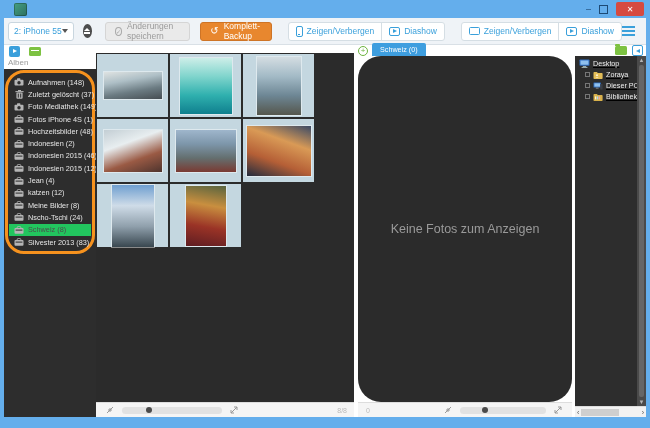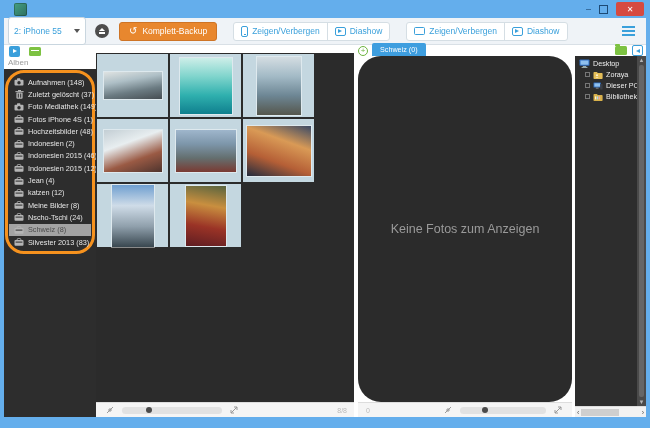--- a/index.html
+++ b/index.html
@@ -13,21 +13,21 @@
   .title-text { position:absolute; left:0; right:0; text-align:center; font-size:10px; color:#123b63; }
   .win-controls { margin-left:auto; display:flex; align-items:center; gap:8px; padding-right:6px; z-index:2; }
   .win-min,.win-max { font-size:9px; color:#1d4a75; line-height:10px; cursor:default; }
   .win-max { border:1px solid #1d4a75; width:9px; height:9px; }
   .win-close { width:28px; height:14px; background:#D64A40; border-radius:2px; color:#fff;
     font-size:8px; display:flex; align-items:center; justify-content:center; }
 
   
   .toolbar { height:27px; margin:0 4px; background:#EFF3F7; border-bottom:1px solid #D9E0E6;
     display:flex; align-items:center; flex:none; }
-  .device-select { width:78px; height:28px; margin-left:4px; background:#fff; border:1px solid #C9D6DF;
+  .device-select { width:78px; height:19px; margin-left:4px; background:#fff; border:1px solid #C9D6DF;
     border-radius:3px; display:flex; align-items:center; padding:0 5px; }
   .device-select .val { color:#3AA0DB; font-size:8.5px; flex:1; white-space:nowrap; }
   .caret-down { width:0; height:0; border-left:3px solid transparent; border-right:3px solid transparent;
     border-top:4px solid #555; }
   .eject-btn { width:14px; height:14px; border-radius:50%; background:#4d4d4d; margin-left:9px;
     display:flex; flex-direction:column; align-items:center; justify-content:center; gap:1px; }
   .eject-tri { width:0; height:0; border-left:3px solid transparent; border-right:3px solid transparent;
     border-bottom:3px solid #fff; }
   .eject-bar { width:6px; height:1.5px; background:#fff; }
   .btn-save { height:19px; margin-left:13px; background:#EAEAEA; border:1px solid #D5D5D5; border-radius:3px;
@@ -61,21 +61,21 @@
   .play-sq { width:11px; height:11px; background:#3A9FDB; border-radius:2px;
     display:flex; align-items:center; justify-content:center; }
   .play-sq::after { content:""; width:0; height:0; border-top:2.5px solid transparent;
     border-bottom:2.5px solid transparent; border-left:4px solid #fff; }
   .album-add { width:12px; height:9px; background:#7DC242; border-radius:1.5px; position:relative; }
   .album-add::after { content:""; position:absolute; left:2px; top:3px; width:8px; height:1.5px; background:#fff; }
   .sidebar-label { height:12px; background:#fff; color:#999; font-size:8px; padding-left:4px; line-height:12px; }
   .album-panel { flex:1; background:#2D2D2D; padding:1px; }
   .album-list { border:3px solid #F6921E; border-radius:19px; padding:3px 1px; }
   .album-row { height:12.3px; display:flex; align-items:center; gap:4px; padding-left:5px; }
-  .album-row.selected { background:#a3a3a3; }
+  .album-row.selected { background:#22c55e; }
   .album-row.selected .alb-label { color:#4c4c4c; }
   .alb-ic { width:10px; display:flex; justify-content:center; flex:none; }
   .alb-label { color:#E6E6E6; font-size:7.3px; white-space:nowrap; }
 
   
   .col-mid { width:258px; display:flex; flex-direction:column; }
   .mid-topstrip { height:8px; background:#fff; }
   .photo-area { flex:1; background:#2B2B2B; overflow:hidden; }
   .photo-grid { width:219px; margin:1px 0 0 1px; display:grid; grid-template-columns:repeat(3,71px); gap:2px; }
   .cell { height:63px; background:#C4D7E0; display:flex; align-items:center; justify-content:center; }
@@ -103,21 +103,21 @@
   .col-tree { width:71px; display:flex; flex-direction:column; }
   .tree-top { height:11px; background:#fff; display:flex; align-items:center; justify-content:flex-end; gap:5px; padding-right:3px; }
   .folder-ic { width:12px; height:9px; background:#7DC242; border-radius:1.5px; position:relative; }
   .folder-ic::before { content:""; position:absolute; top:-2px; left:0; width:5px; height:2px; background:#7DC242; border-radius:1px 1px 0 0; }
   .collapse-btn { width:11px; height:11px; border:1px solid #3A9FDB; border-radius:2px; background:#fff;
     display:flex; align-items:center; justify-content:center; }
   .collapse-btn::after { content:""; width:0; height:0; border-top:2.5px solid transparent;
     border-bottom:2.5px solid transparent; border-right:4px solid #3A9FDB; }
   .tree-area { flex:1; background:#2D2D2D; display:flex; }
   .tree-items { flex:1; padding-top:2px; overflow:hidden; }
-  .tree-row { height:11px; display:flex; align-items:center; gap:3px; }
+  .tree-row { height:11px; display:flex; align-items:center; gap:3px;text-decoration:underline; }
   .tree-row .lbl { color:#EEE; font-size:7.2px; white-space:nowrap; }
   .twisty { width:5px; height:5px; border:1px solid #777; flex:none; }
   .tree-ic { flex:none; display:flex; }
   .vscroll { width:9px; background:#4A4A4A; display:flex; flex-direction:column; justify-content:space-between;
     align-items:center; padding:1px 0; }
   .vscroll .arr { color:#B5B5B5; font-size:6px; line-height:6px; }
   .vthumb { width:5px; flex:1; margin:2px 0; background:#666; border-radius:2px; }
   .hscroll { height:11px; background:#F2F2F2; border-top:1px solid #DDD; display:flex; align-items:center; }
   .hscroll .arr { color:#555; font-size:7px; padding:0 2px; }
   .hthumb { width:38px; height:7px; background:#CFCFCF; }
@@ -139,20 +139,24 @@
 
   <div class="toolbar">
     <div class="device-select">
       <span class="val">2: iPhone 55</span>
       <span class="caret-down"></span>
     </div>
     <div class="eject-btn">
       <span class="eject-tri"></span>
       <span class="eject-bar"></span>
     </div>
+    <div class="btn-save">
+      <span class="check-circle">✓</span>
+      <span>Änderungen speichern</span>
+    </div>
     <div class="btn-backup">
       <span class="backup-ic">↺</span>
       <span>Komplett-Backup</span>
     </div>
     <div class="btn-group">
       <div class="seg">
         <span class="phone-ic"></span>
         <span>Zeigen/Verbergen</span>
       </div>
       <div class="seg">

